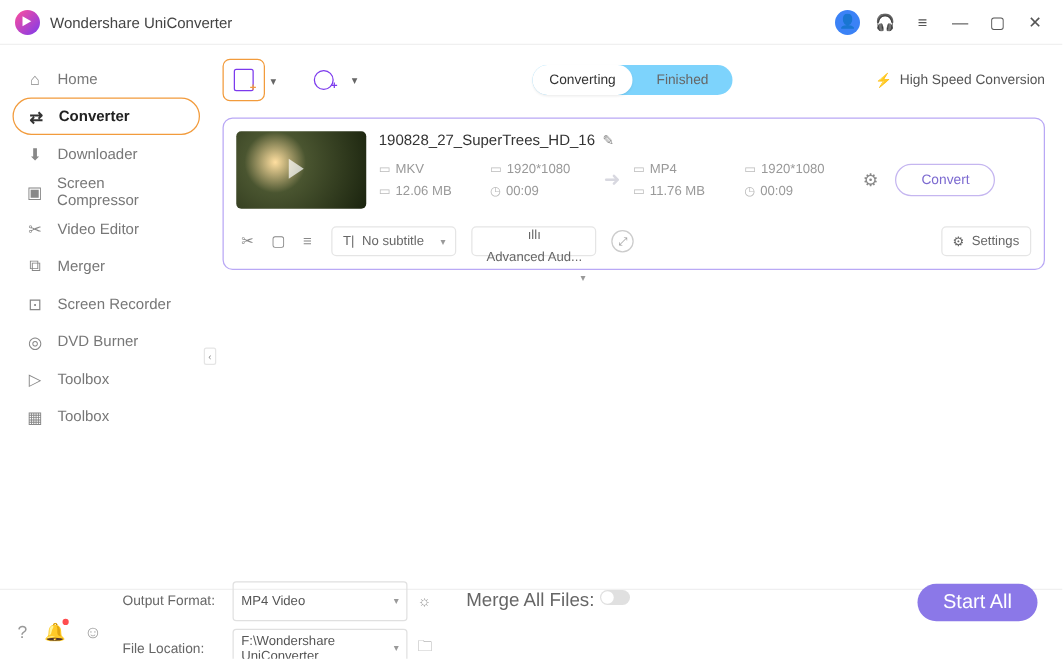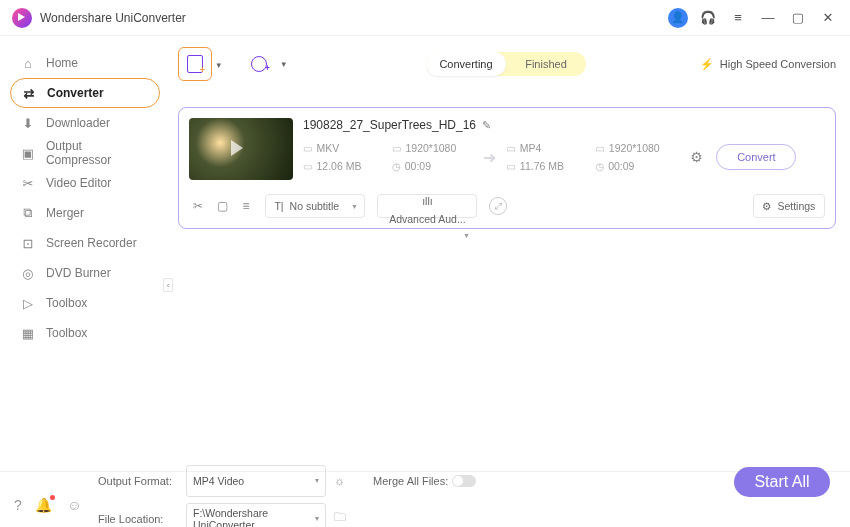--- a/index.html
+++ b/index.html
@@ -24,26 +24,26 @@
 .content { flex: 1; padding: 8px 14px 0 8px; display: flex; flex-direction: column; }
 .toolbar { display: flex; align-items: center; height: 40px; gap: 10px; }
 .tool-btn { width: 34px; height: 34px; border: 1px solid #eee; border-radius: 6px; display: flex; align-items: center; justify-content: center; cursor: pointer; position: relative; }
 .tool-btn.add { border: 1.5px solid #f29b3c; }
 .tool-btn .caret { position: absolute; right: -10px; top: 12px; font-size: 9px; color: #666; }
 .file-plus { width: 16px; height: 18px; border: 1.5px solid #7c3aed; border-radius: 2px; position: relative; }
 .file-plus::after { content: "+"; position: absolute; right: -3px; bottom: -3px; font-size: 9px; color: #f29b3c; font-weight: bold; }
 .link-plus { width: 16px; height: 16px; border: 1.5px solid #7c3aed; border-radius: 50%; position: relative; }
 .link-plus::after { content: "+"; position: absolute; right: -4px; bottom: -2px; font-size: 9px; color: #7c3aed; font-weight: bold; }
 
-.seg { margin-left: 140px; display: flex; background: #fef9c3; border-radius: 14px; height: 24px; }
+.seg { margin-left: 140px; display: flex; background: #7dd3fc; border-radius: 14px; height: 24px; }
 .seg-btn { width: 80px; font-size: 11px; color: #666; display: flex; align-items: center; justify-content: center; border-radius: 14px; cursor: pointer; }
 .seg-btn.active { background: #fff; color: #333; box-shadow: 0 1px 2px rgba(0,0,0,0.08); }
 .hsc { margin-left: auto; display: flex; align-items: center; gap: 6px; font-size: 11px; color: #555; cursor: pointer; }
 
-.card { margin-top: 23px; border: 1.5px solid #b9a8f5; border-radius: 8px; padding: 10px; }
+.card { margin-top: 10px; border: 1.5px solid #b9a8f5; border-radius: 8px; padding: 10px; }
 .card-row { display: flex; gap: 10px; }
 .thumb { width: 104px; height: 62px; background: radial-gradient(circle at 30% 40%, #ffdfa0 0%, #4a5530 30%, #1a230e 100%); border-radius: 4px; position: relative; flex-shrink: 0; }
 .thumb::after { content: ""; position: absolute; left: 42px; top: 22px; border-left: 12px solid rgba(255,255,255,0.7); border-top: 8px solid transparent; border-bottom: 8px solid transparent; }
 .info { flex: 1; }
 .filename { font-size: 12px; color: #333; display: flex; align-items: center; gap: 6px; }
 .edit-ico { font-size: 11px; color: #888; cursor: pointer; }
 .meta { display: flex; align-items: center; margin-top: 10px; gap: 10px; }
 .meta-col { width: 170px; display: grid; grid-template-columns: 1fr 1fr; gap: 6px 8px; font-size: 10.5px; color: #999; }
 .meta-item { display: flex; align-items: center; gap: 4px; }
 .meta-ico { font-size: 10px; color: #bbb; }
@@ -63,21 +63,21 @@
 
 .footer { position: absolute; left: 0; right: 0; bottom: 0; height: 56px; border-top: 1px solid #f0f0f0; display: flex; align-items: center; padding: 0 14px 0 14px; }
 .footer-left { position: absolute; left: 14px; bottom: 14px; display: flex; gap: 14px; }
 .f-ico { font-size: 14px; color: #999; cursor: pointer; position: relative; }
 .dot { position: absolute; top: -2px; right: -2px; width: 5px; height: 5px; background: #ff4d4f; border-radius: 50%; }
 .footer-form { margin-left: 84px; display: flex; flex-direction: column; gap: 6px; font-size: 11px; color: #666; }
 .f-row { display: flex; align-items: center; gap: 8px; }
 .f-label { width: 80px; }
 .f-select { width: 140px; height: 32px; border: 1px solid #e0e0e0; border-radius: 3px; padding: 0 6px; font-size: 10.5px; color: #555; display: flex; align-items: center; }
 .f-select .caret2 { margin-left: auto; font-size: 8px; color: #999; }
-.f-extra { display: flex; align-items: flex-start; gap: 4px; font-size: 11px; color: #666; }
+.f-extra { display: flex; align-items: flex-start; gap: 4px; font-size: 15px; color: #666; }
 .toggle { width: 24px; height: 12px; background: #e0e0e0; border-radius: 6px; position: relative; cursor: pointer; }
 .toggle::after { content: ""; position: absolute; left: 1px; top: 1px; width: 10px; height: 10px; background: #fff; border-radius: 50%; }
 .start-btn { position: absolute; right: 20px; bottom: 30px; width: 96px; height: 30px; background: #8b78e8; color: #fff; border: none; border-radius: 15px; font-size: 16px; cursor: pointer; }
 </style>
 </head>
 <body>
 
 <div class="titlebar">
   <div class="logo"></div>
   <div class="app-title">Wondershare UniConverter</div>
@@ -100,21 +100,21 @@
     <div class="side-item active">
         <span class="side-ico">⇄</span>
         <span>Converter</span>
       </div>
     <div class="side-item">
         <span class="side-ico">⬇</span>
         <span>Downloader</span>
       </div>
     <div class="side-item">
         <span class="side-ico">▣</span>
-        <span>Output Compressor</span>
+        <span>Screen Compressor</span>
       </div>
     <div class="side-item">
         <span class="side-ico">✂</span>
         <span>Video Editor</span>
       </div>
     <div class="side-item">
         <span class="side-ico">⧉</span>
         <span>Merger</span>
       </div>
     <div class="side-item">

